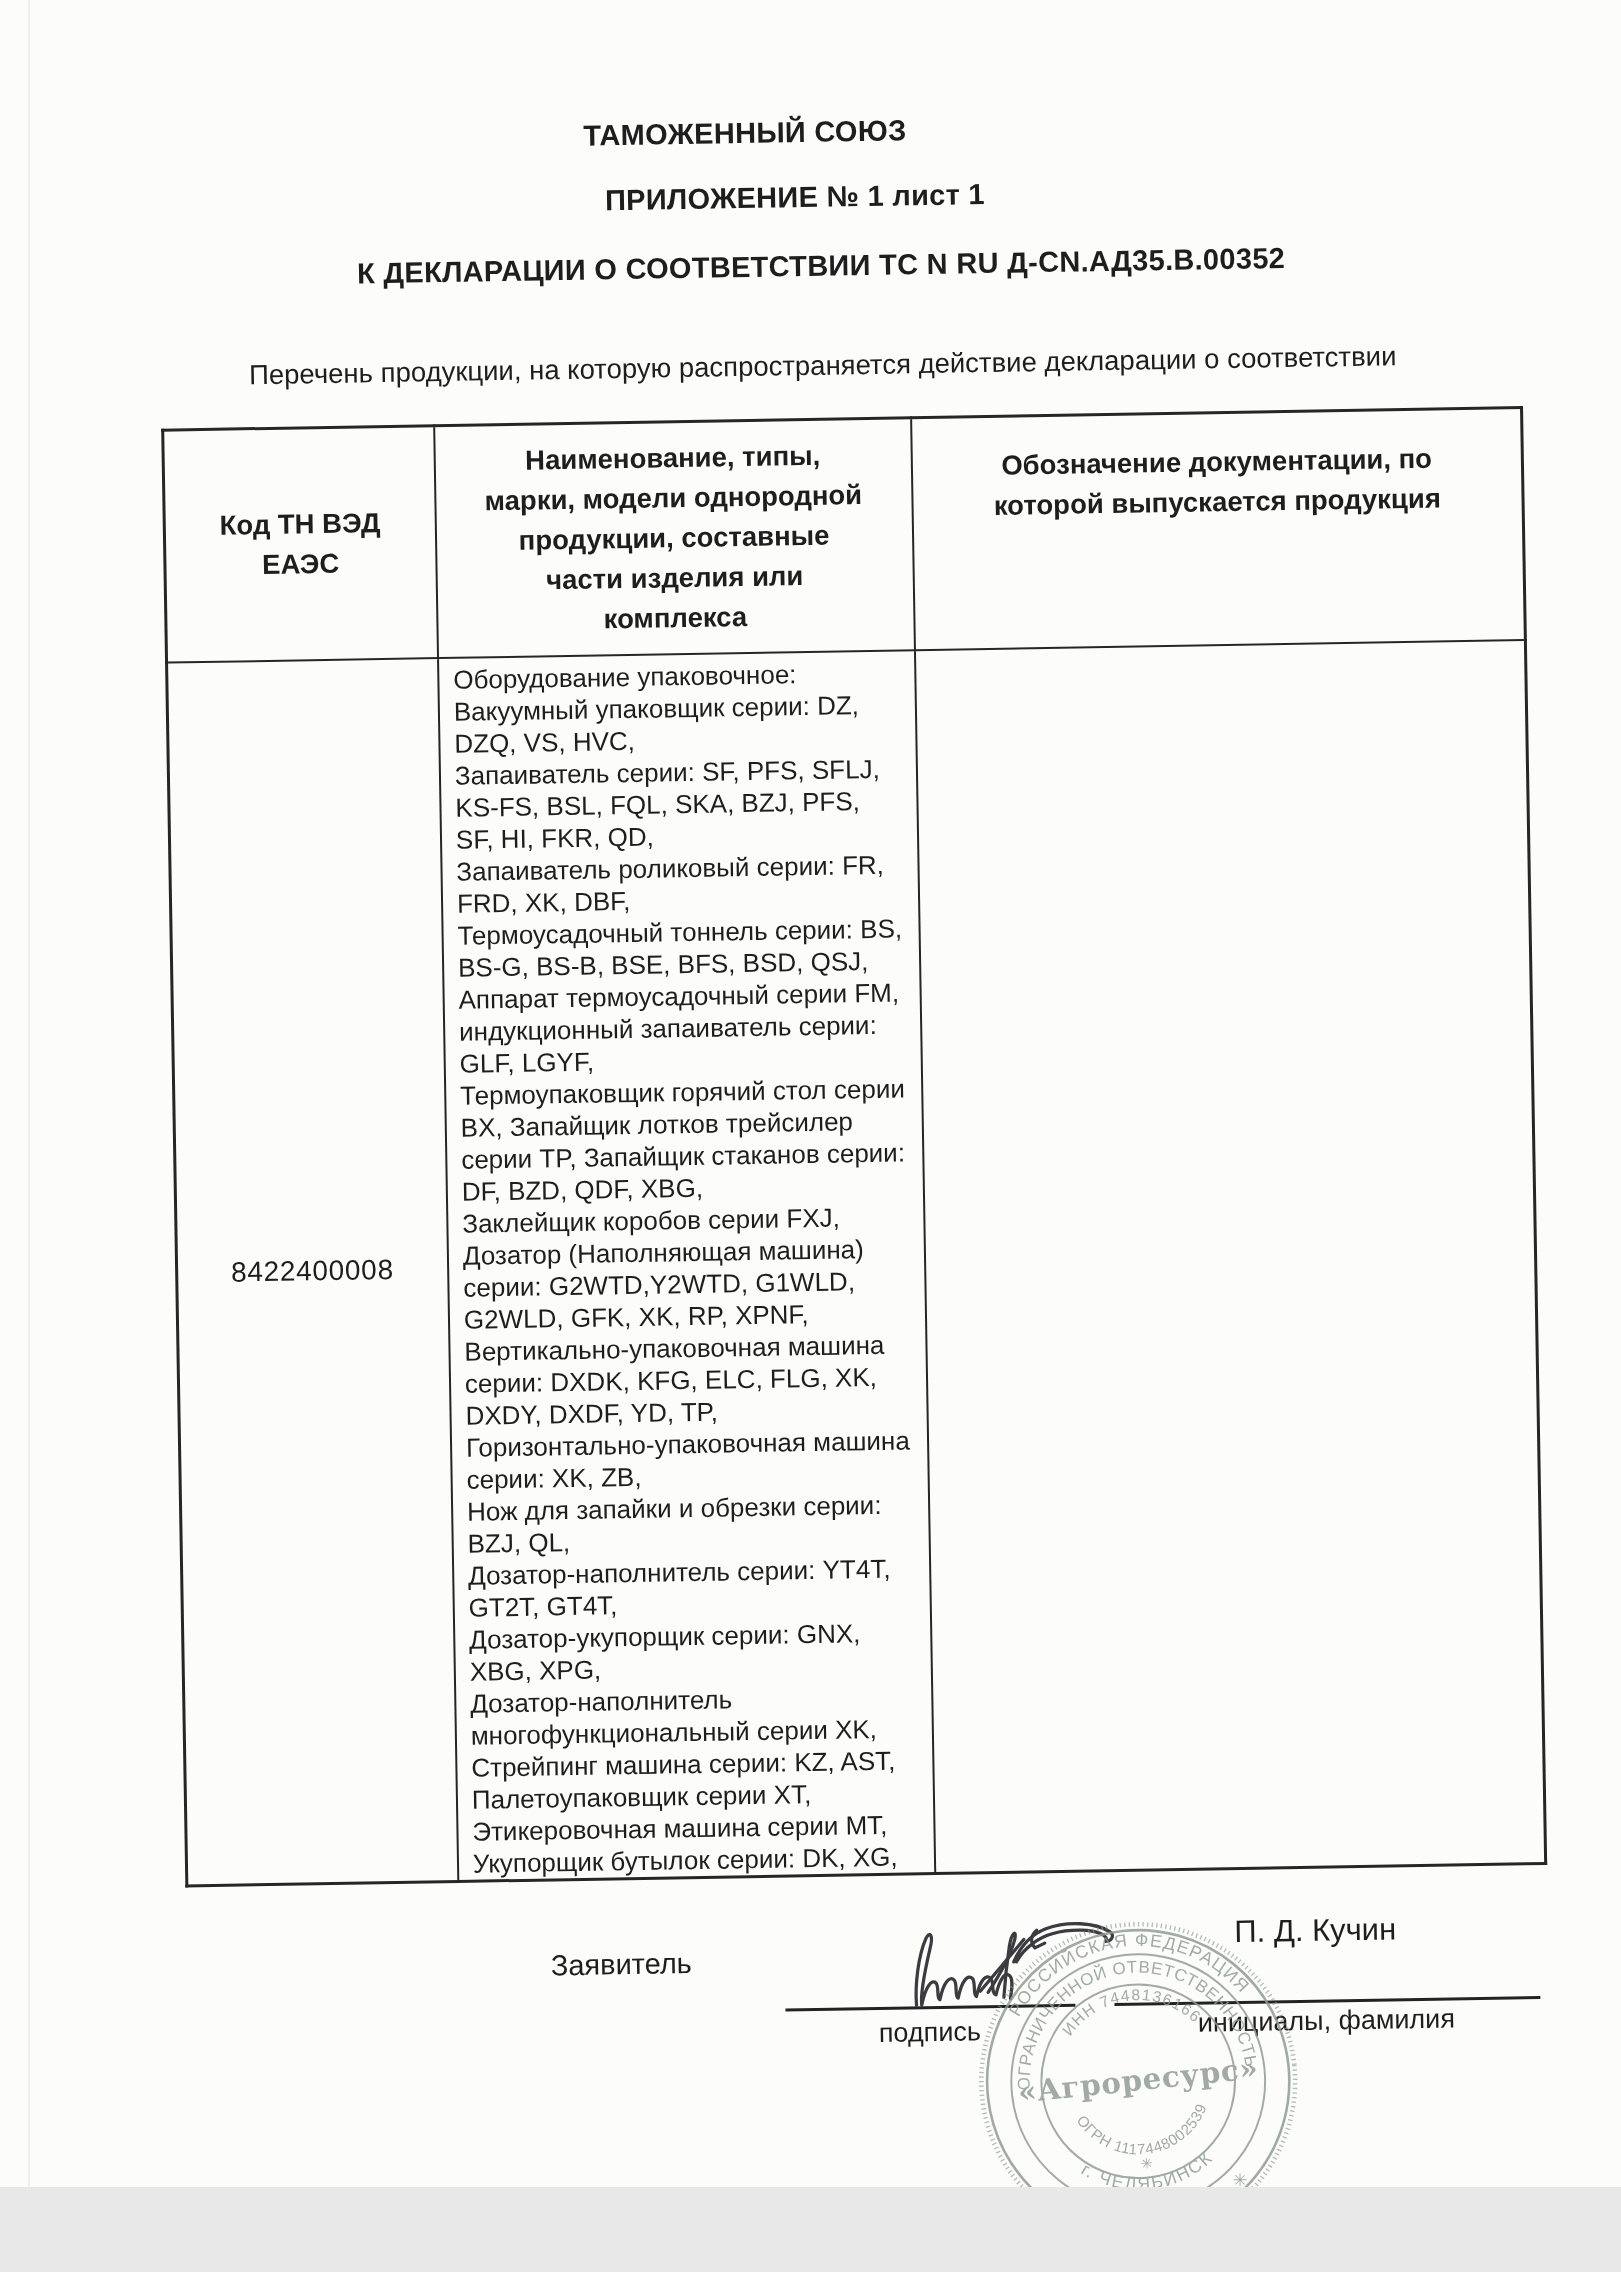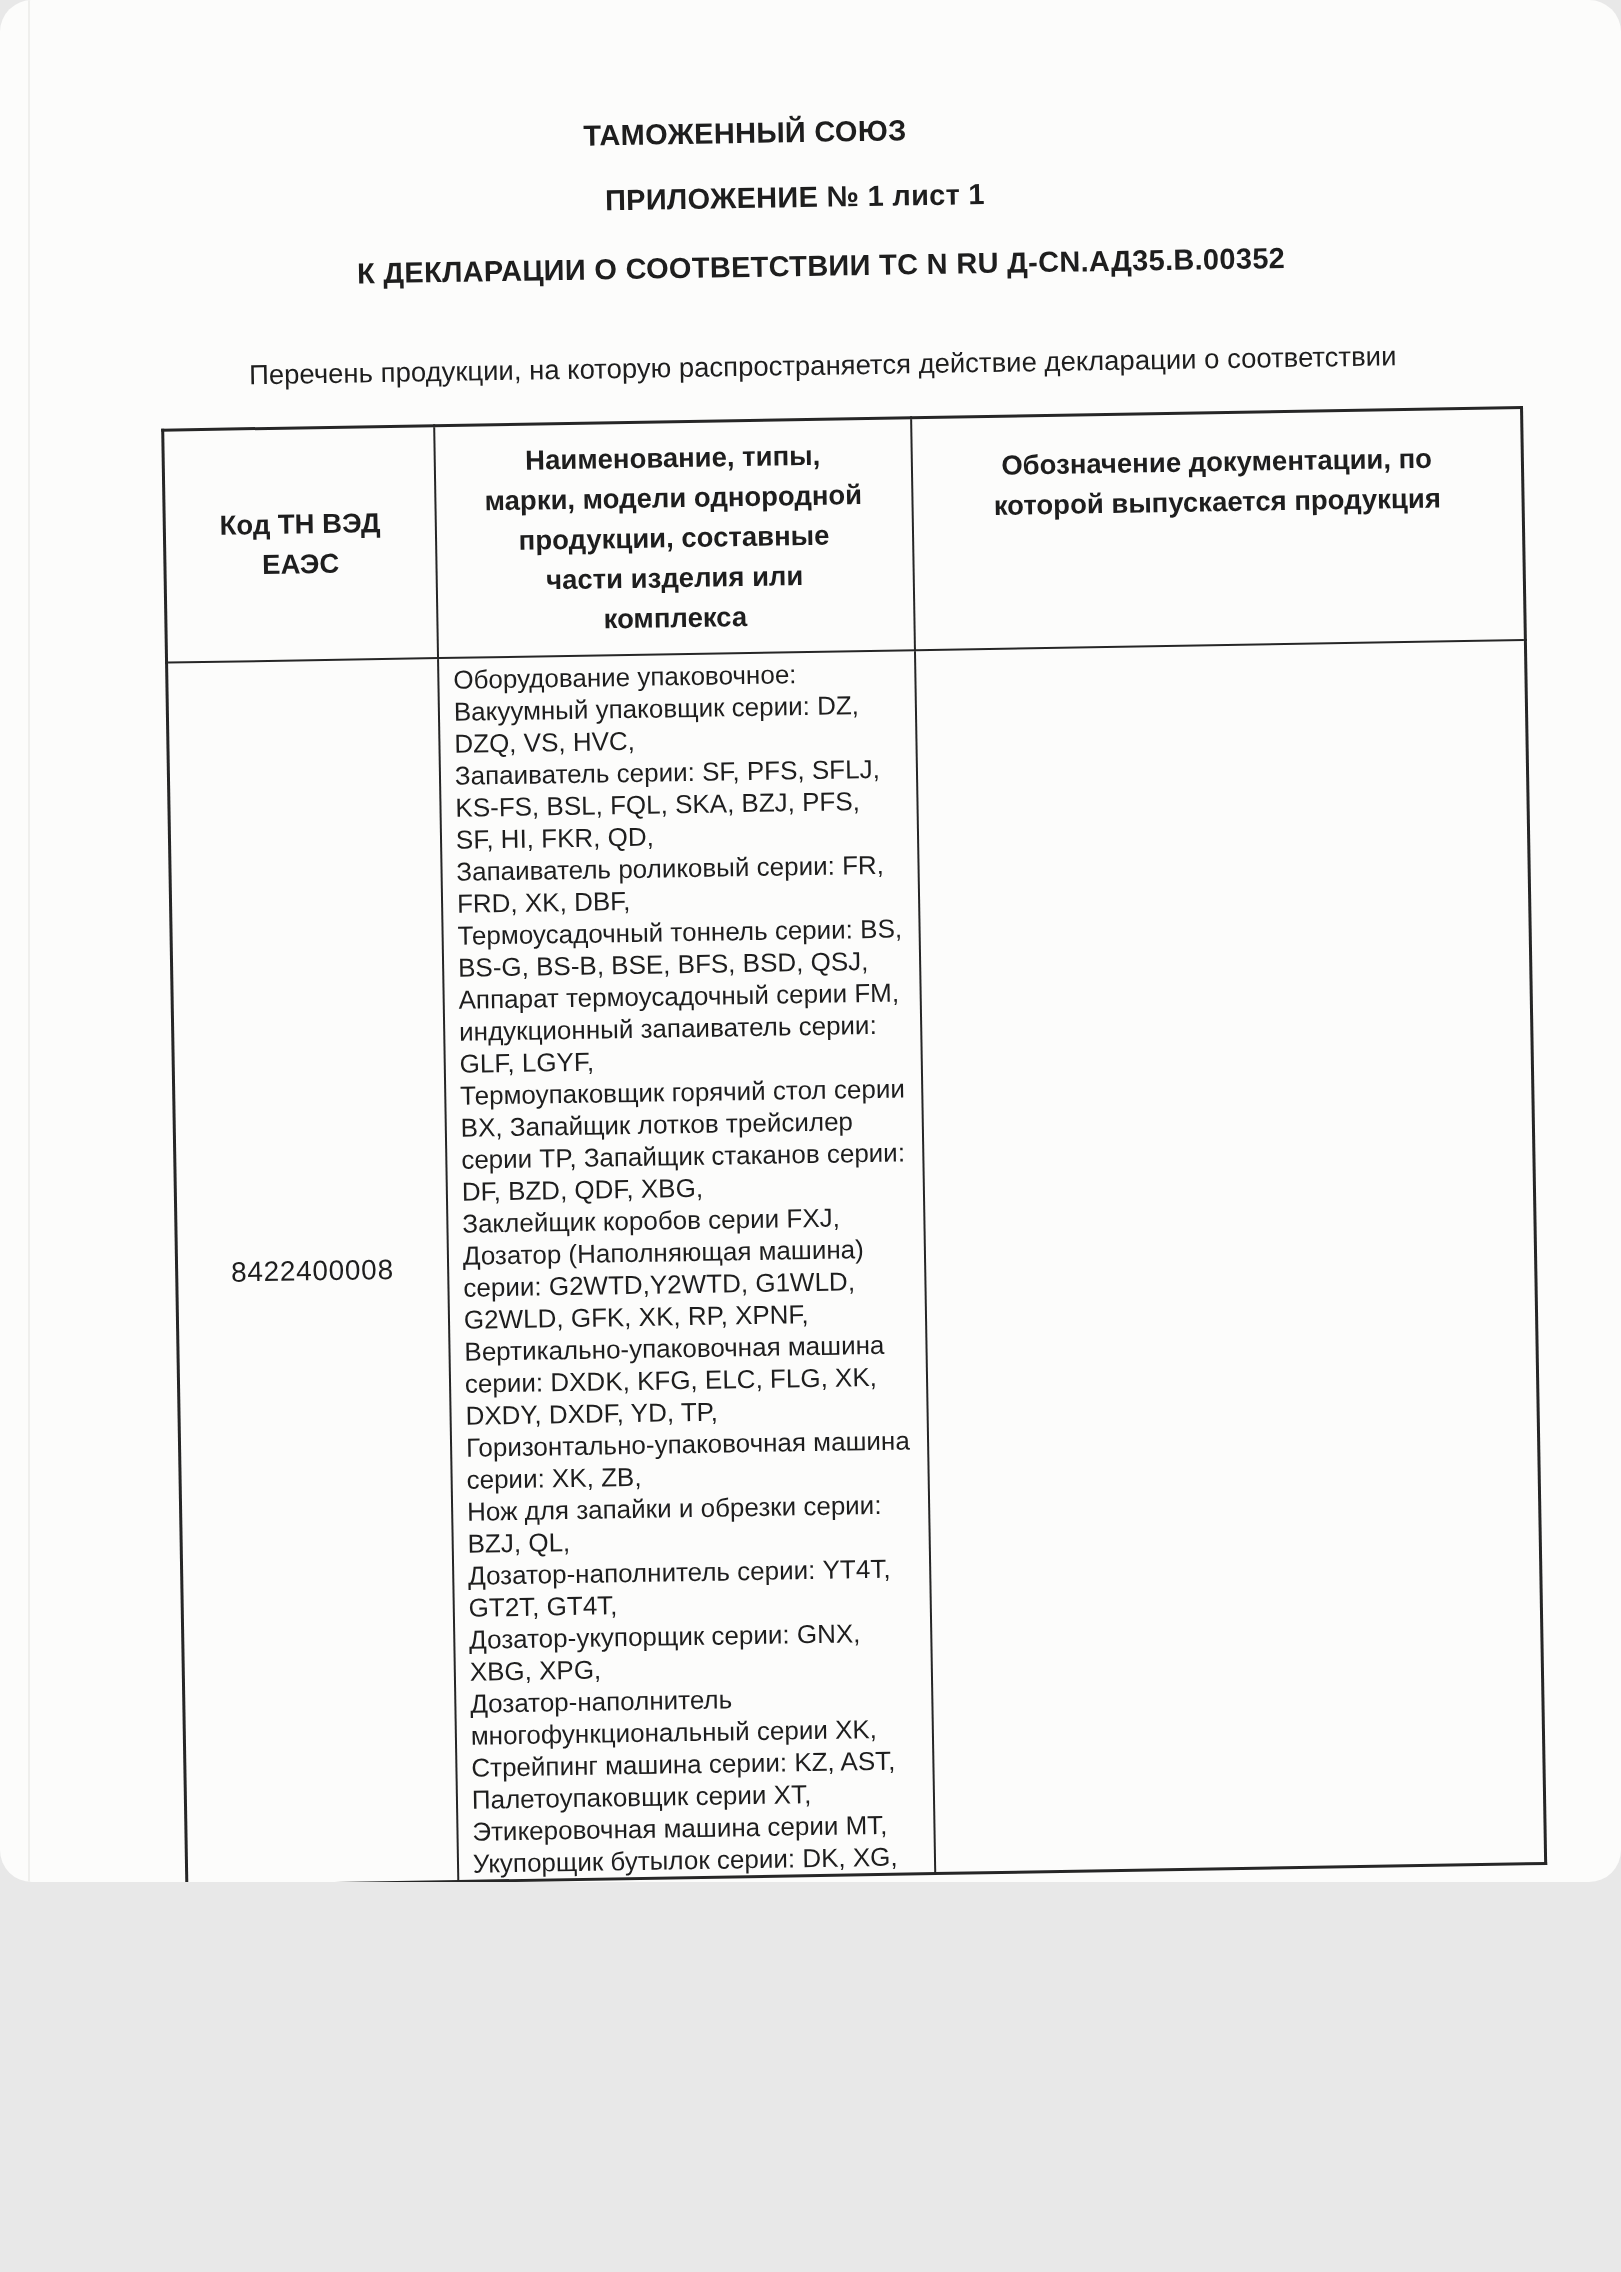--- a/index.html
+++ b/index.html
@@ -1,24 +1,23 @@
 <!DOCTYPE html>
 <html style="font-size:10.5px"><head>
 <meta charset="utf-8">
 <style>
   html, body { margin: 0; padding: 0; background: #e8e8e8; }
   .page {
     position: relative;
     width: 1621px;
-    height: 1882px;
+    height: 2187px;
     background: #fcfcfb;
     overflow: hidden;
     font-family: "Liberation Sans", sans-serif;
     color: #1e1e1e;
-    border-radius: 32px;
   }
   .scan-edge {
     position: absolute;
     left: 28px; top: 0;
     width: 2px; height: 100%;
     background: #efefed;
   }
   .content {
     position: absolute;
     inset: 0;

